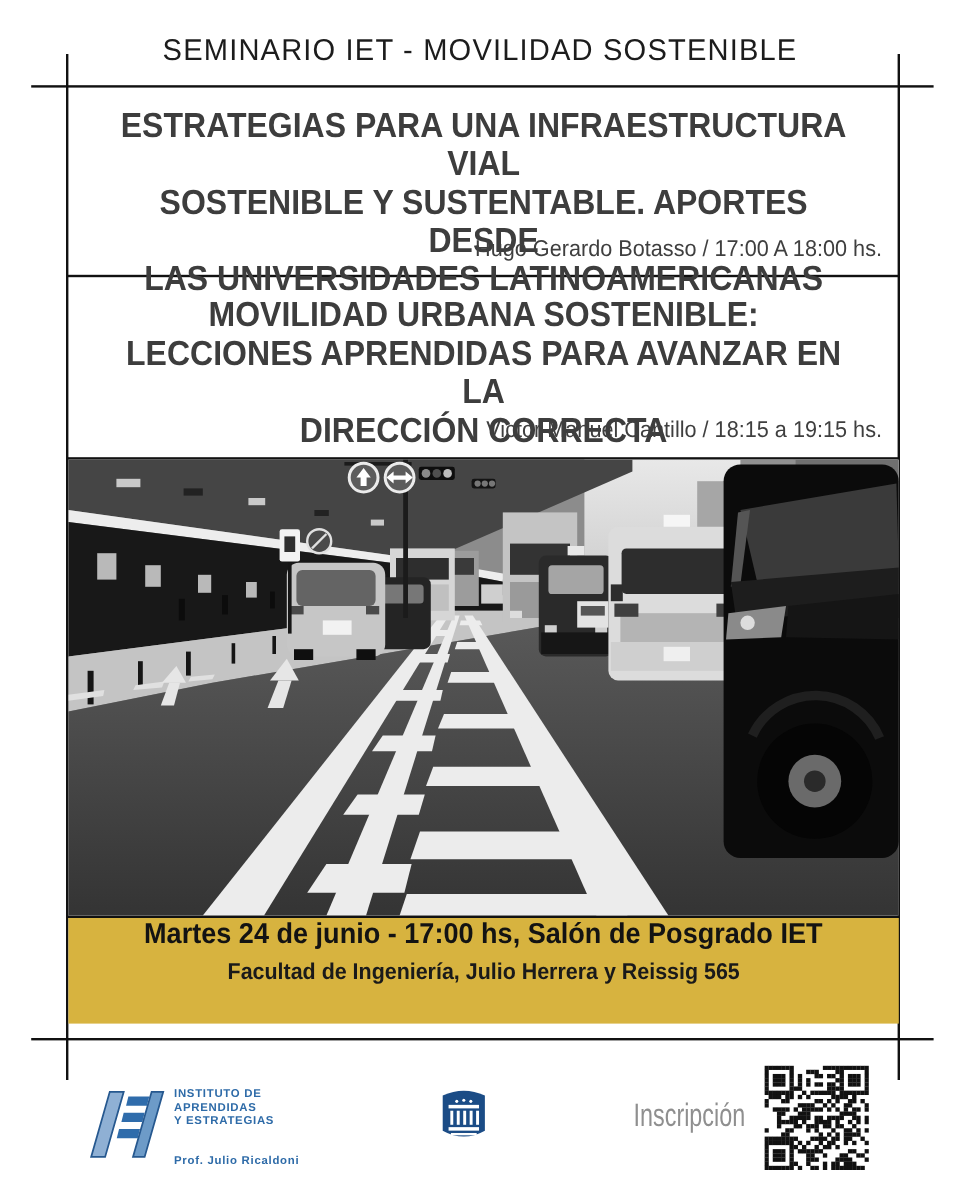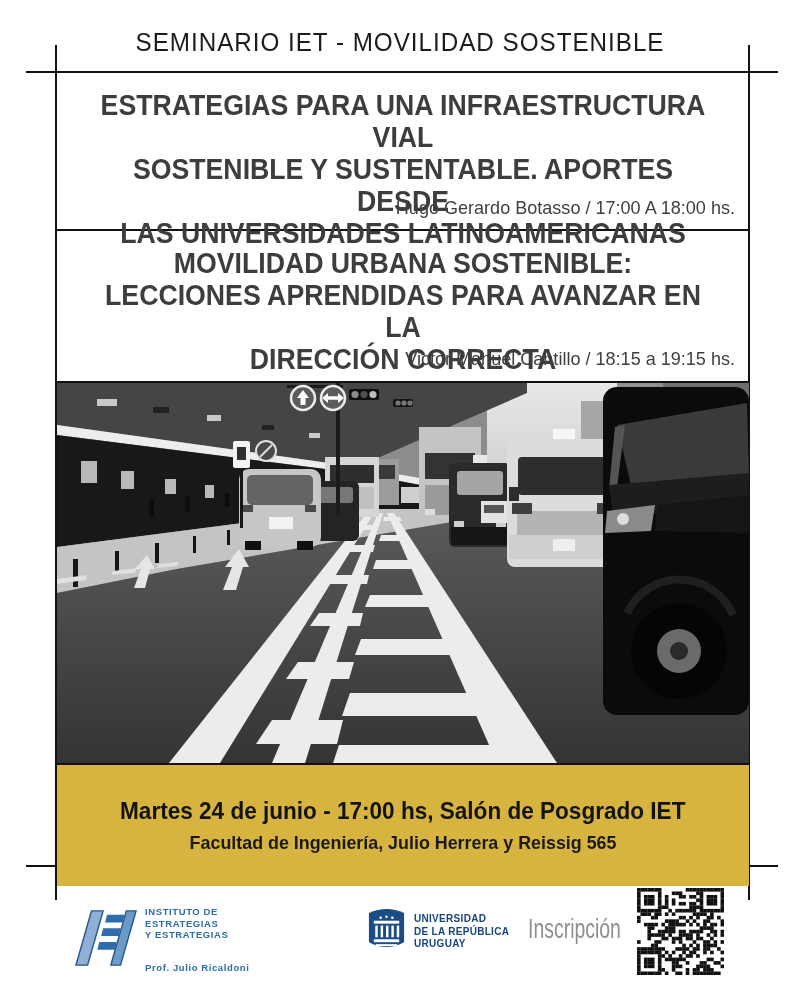--- a/index.html
+++ b/index.html
@@ -23,22 +23,22 @@
   .talk1-title{top:89px;}
   .talk2-title{top:247px;}
   .speaker{position:absolute;left:57px;width:678px;text-align:right;
     font-size:19px;color:#3f3f3f;transform:scaleX(0.95);transform-origin:100% 50%;}
   .speaker1{top:197px;}
   .speaker2{top:348px;}
 
   .photo{position:absolute;left:57px;top:383px;width:692px;height:380px;background:#4a4a4a;}
   .photo svg{display:block;}
 
-  .banner{position:absolute;left:57px;top:765px;width:692px;height:121px;background:#d7b33f;
-    display:flex;flex-direction:column;align-items:center;justify-content:center;gap:7px;}
+  .banner{position:absolute;left:57px;top:765px;width:692px;height:88px;background:#d7b33f;
+    display:flex;flex-direction:column;align-items:center;gap:7px;}
   .banner-line1{font-size:24px;font-weight:bold;color:#131313;transform:scaleX(0.94);}
   .banner-line2{font-size:19px;font-weight:bold;color:#1a1a1a;transform:scaleX(0.94);}
 
   .logo-group{position:absolute;display:flex;align-items:center;}
   .iet-group{left:74px;top:906px;}
   .fing-group{left:229px;top:907px;}
   .udelar-group{left:366px;top:907px;}
   .logo-text{margin-left:7px;}
   .iet-lines div{font-size:9.5px;font-weight:bold;color:#2e6ba8;line-height:11.5px;letter-spacing:0.6px;}
   .iet-sub{font-size:7.5px;color:#6a9cc9;margin-top:21px;letter-spacing:0.3px;}
@@ -261,21 +261,21 @@
       <svg width="64" height="62" viewBox="0 0 66 64">
         <polygon points="18,4 30,4 14,60 2,60" fill="#8fb0d4" stroke="#26588f" stroke-width="1.5"></polygon>
         <polygon points="34,8 52,8 50,16 32,16" fill="#2f6cab"></polygon>
         <polygon points="30,22 48,22 46,30 28,30" fill="#2f6cab"></polygon>
         <polygon points="26,36 44,36 42,44 24,44" fill="#2f6cab"></polygon>
         <polygon points="54,4 64,4 48,60 38,60" fill="#6d9bc8" stroke="#26588f" stroke-width="1.5"></polygon>
       </svg>
     </span>
     <div class="logo-text iet-lines">
       <div>INSTITUTO DE</div>
-      <div>ESTRATEGIAS</div>
+      <div>APRENDIDAS</div>
       <div>Y ESTRATEGIAS</div>
       <div class="iet-sub">Prof. Julio Ricaldoni</div>
     </div>
   </div>
 
 
   <div class="logo-group udelar-group">
     <span>
       <svg width="41" height="46" viewBox="0 0 42 47">
         <path d="M3,6 q18,-8 36,0 v30 q-18,10 -36,0 z" fill="#1b4c86"></path>
@@ -285,25 +285,20 @@
         <rect x="8" y="14" width="26" height="3" fill="#ffffff"></rect>
         <rect x="9.5" y="19" width="2.5" height="12" fill="#ffffff"></rect>
         <rect x="15" y="19" width="2.5" height="12" fill="#ffffff"></rect>
         <rect x="20.5" y="19" width="2.5" height="12" fill="#ffffff"></rect>
         <rect x="26" y="19" width="2.5" height="12" fill="#ffffff"></rect>
         <rect x="31.5" y="19" width="2.5" height="12" fill="#ffffff"></rect>
         <rect x="8" y="33" width="26" height="3" fill="#ffffff"></rect>
         <rect x="10" y="38" width="22" height="2" fill="#ffffff"></rect>
       </svg>
     </span>
-    <div class="logo-text udelar-lines">
-      <div>UNIVERSIDAD</div>
-      <div>DE LA REPÚBLICA</div>
-      <div>URUGUAY</div>
-    </div>
   </div>
 
   <div class="inscription">Inscripción</div>
   <div class="qr"><svg width="87" height="87" viewBox="0 0 87 87">
         <rect x="0.00" y="0.00" width="3.63" height="3.63" fill="#111"></rect>
         <rect x="3.48" y="0.00" width="3.63" height="3.63" fill="#111"></rect>
         <rect x="6.96" y="0.00" width="3.63" height="3.63" fill="#111"></rect>
         <rect x="10.44" y="0.00" width="3.63" height="3.63" fill="#111"></rect>
         <rect x="13.92" y="0.00" width="3.63" height="3.63" fill="#111"></rect>
         <rect x="17.40" y="0.00" width="3.63" height="3.63" fill="#111"></rect>

